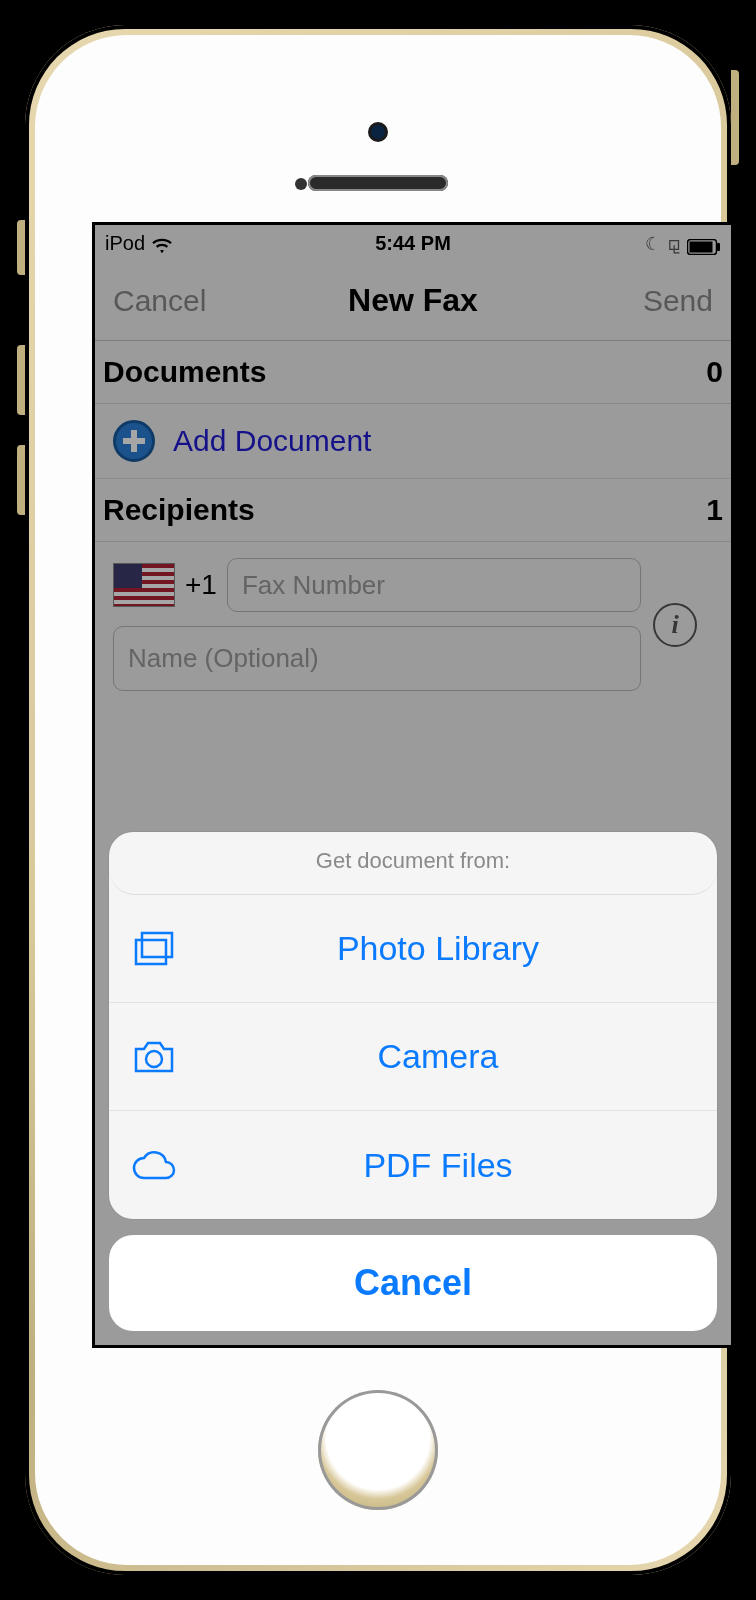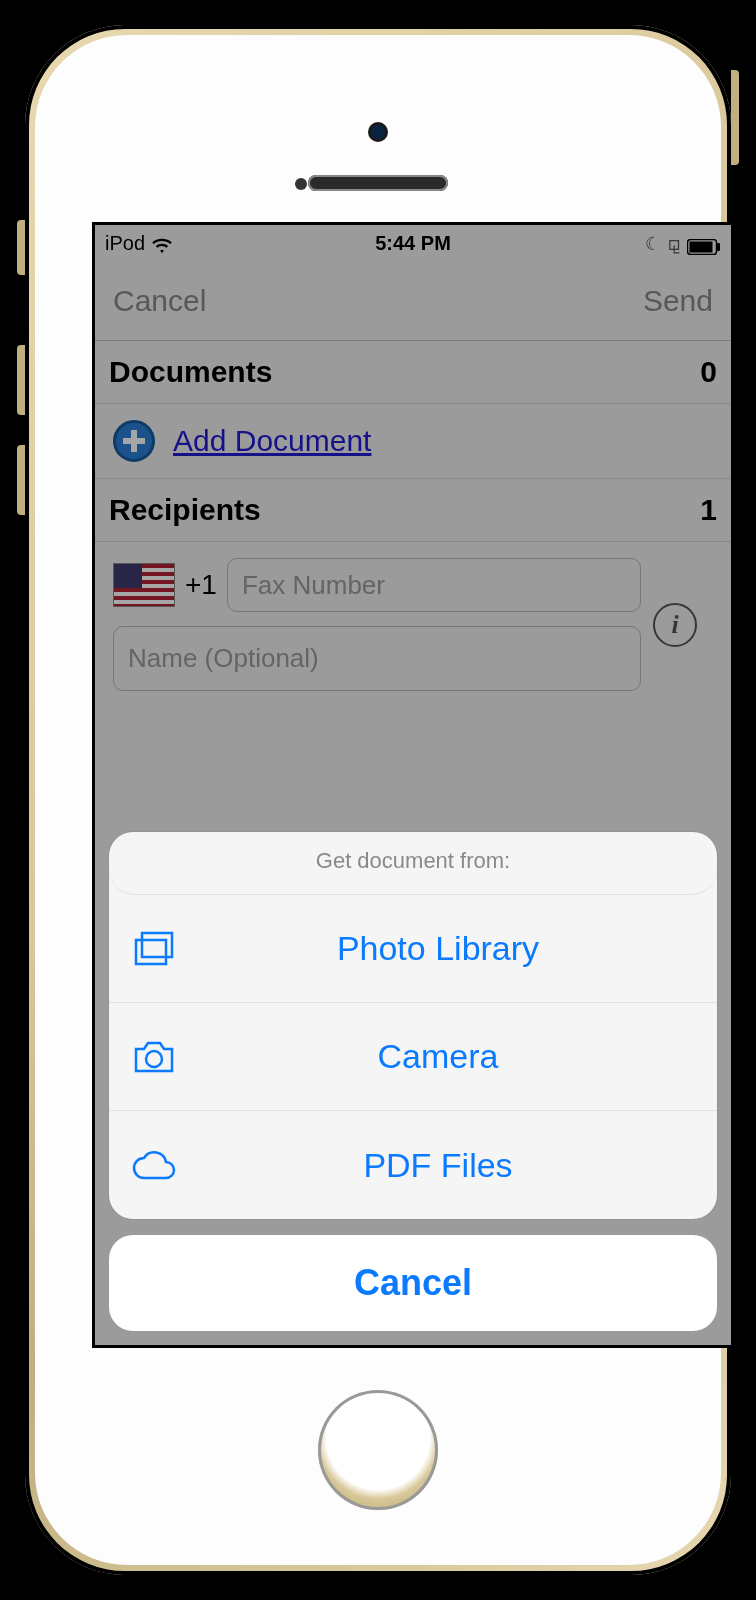--- a/index.html
+++ b/index.html
@@ -77,40 +77,40 @@
 .nav-bar {
   height:80px; display:flex; align-items:center; justify-content:space-between;
   padding:0 18px; border-bottom:1px solid #bfbfbf; background:#eeeeee;
 }
 .nav-title { position:absolute; left:0; right:0; text-align:center; font-size:32px; font-weight:700; }
 .nav-btn { font-size:30px; color:#888; }
 
 
 .section-header {
   display:flex; justify-content:space-between; align-items:center;
-  padding:14px 14px; font-size:30px; font-weight:700;
+  padding:14px 8px; font-size:30px; font-weight:700;
   border-bottom:1px solid #d0d0d0; background:#eeeeee;
 }
 .row {
   display:flex; align-items:center; gap:18px;
   padding:16px 18px; border-bottom:1px solid #d8d8d8; background:#eeeeee;
 }
 .plus-badge {
   width:42px; height:42px; border-radius:50%;
   background:#2a7fd8;
   display:flex; align-items:center; justify-content:center;
   border:3px solid #165a9e;
 }
 .plus-badge::before, .plus-badge::after {
   content:""; position:absolute; background:#fff;
 }
 .plus-badge { position:relative; }
 .plus-badge::before { width:22px; height:6px; }
 .plus-badge::after  { width:6px; height:22px; }
-.link-text { color:#1f1bd3; font-size:30px;text-decoration:underline; }
+.link-text { color:#1f1bd3; font-size:30px; }
 
 .recipient-row {
   padding:16px 18px 20px; background:#eeeeee;
   display:grid; grid-template-columns: 1fr 60px; gap:12px;
 }
 .recipient-fields { display:flex; flex-direction:column; gap:14px; }
 .fax-line { display:flex; align-items:center; gap:10px; }
 .flag {
   width:62px; height:44px;
   background:
@@ -200,20 +200,21 @@
               <rect x="0.5" y="0.5" width="29" height="15" rx="3" stroke="#000" fill="none" stroke-width="1.5"></rect>
               <rect x="2.5" y="2.5" width="23" height="11" fill="#000"></rect>
               <rect x="30" y="4" width="3" height="8" rx="1" fill="#000"></rect>
             </svg>
           </span>
         </div>
       </div>
 
       <div class="nav-bar">
         <span class="nav-btn">Cancel</span>
+        <span class="nav-title">New Fax</span>
         <span class="nav-btn">Send</span>
       </div>
 
       <div class="section-header">
         <span>Documents</span>
         <span>0</span>
       </div>
       <div class="row">
         <span class="plus-badge"></span>
         <span class="link-text">Add Document</span>

